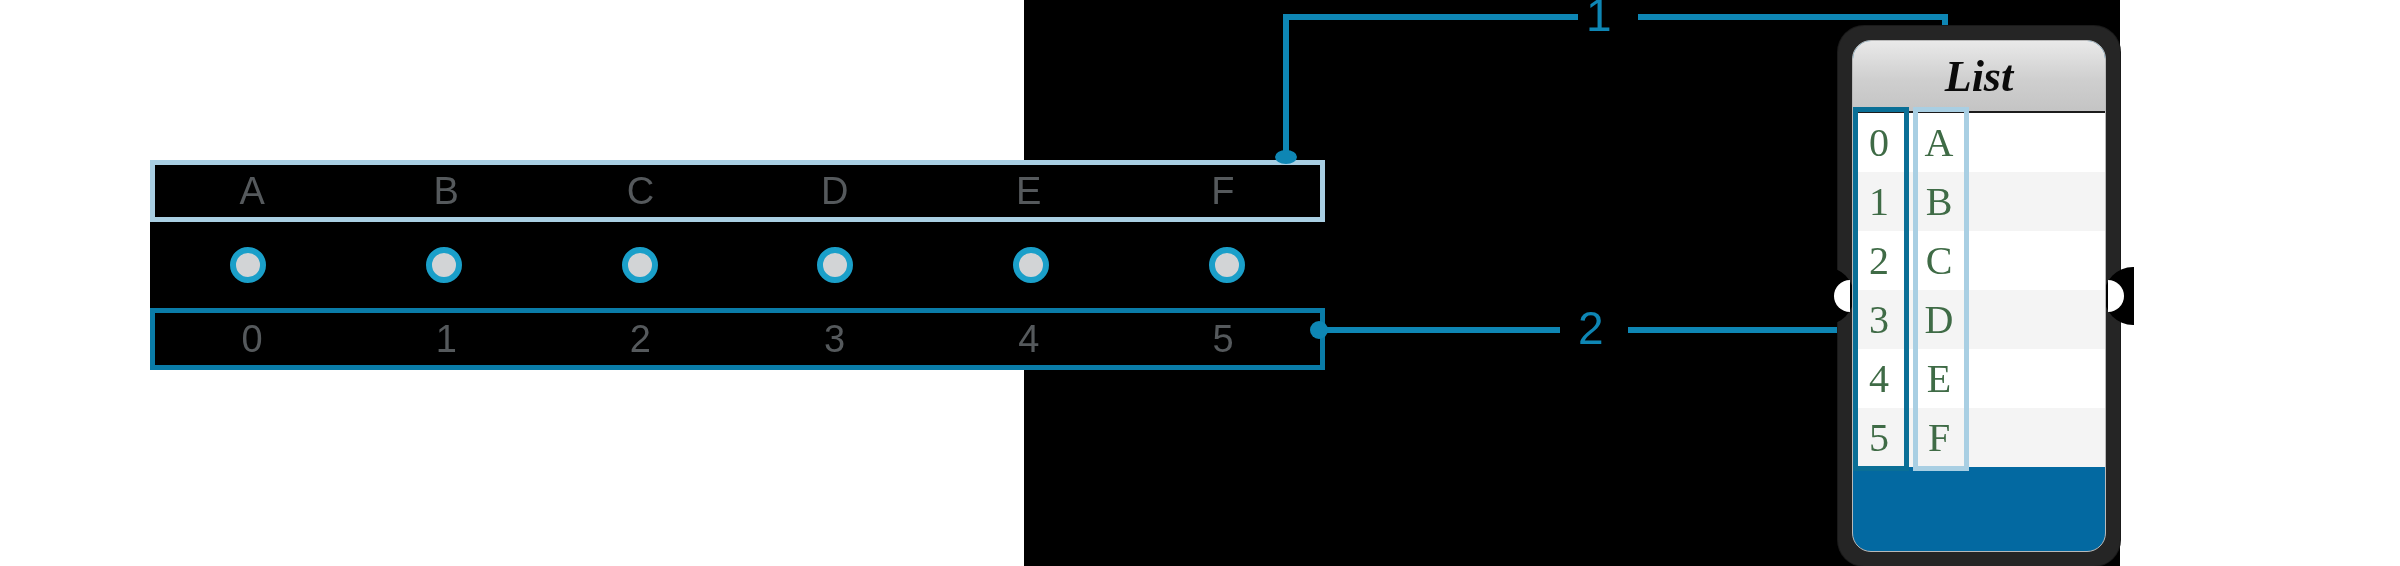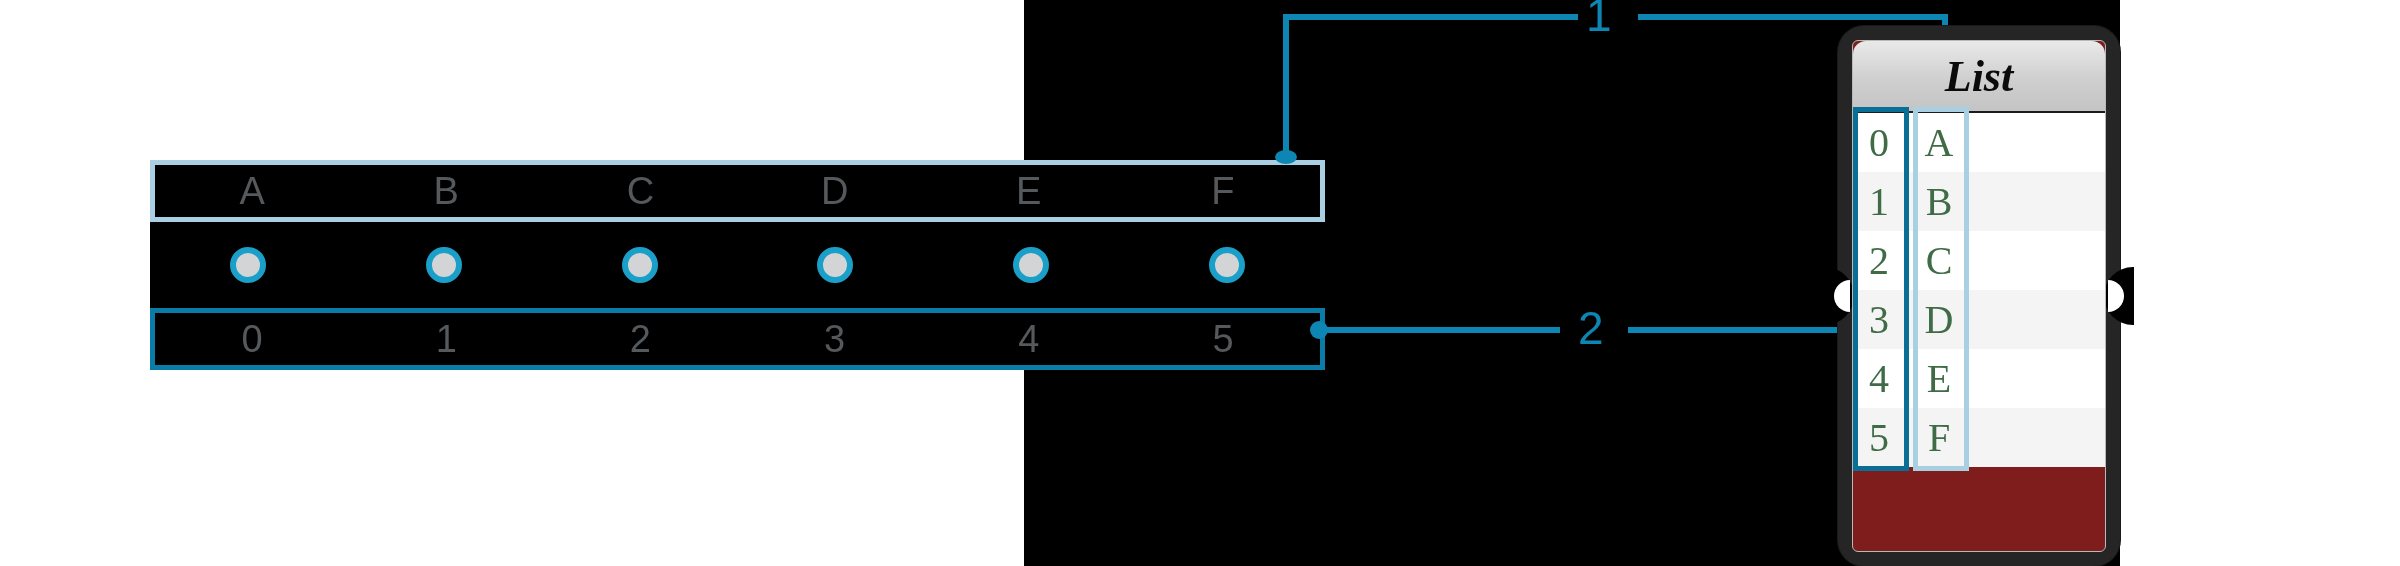--- a/index.html
+++ b/index.html
@@ -71,21 +71,21 @@
   .bezel-notch.right{right:-14px;border-radius:30px 0 0 30px;}
   .bezel-notch i{
     position:absolute;top:13px;width:16px;height:32px;background:#ffffff;
     border-radius:16px/16px;
   }
   .bezel-notch.left i{left:10px;border-radius:16px 0 0 16px;}
   .bezel-notch.right i{right:10px;border-radius:0 16px 16px 0;}
 
   .list-inner{
     position:absolute;left:14px;top:14px;right:14px;bottom:14px;
-    background:#7f1d1d;border-radius:6px;overflow:hidden;
+    background:#0369a1;border-radius:19px;overflow:hidden;
     border:1px solid #b9b9b9;box-sizing:border-box;
   }
   .list-title{
     height:70px;
     background:linear-gradient(#e9e9e9,#cfcfcf 55%,#c4c4c4);
     border-bottom:2px solid #1c1c1c;
     display:flex;align-items:center;justify-content:center;
     font-family:"Liberation Serif", serif;
     font-weight:bold;font-style:italic;font-size:44px;color:#0b0b0b;
     border-radius:13px 13px 0 0;

